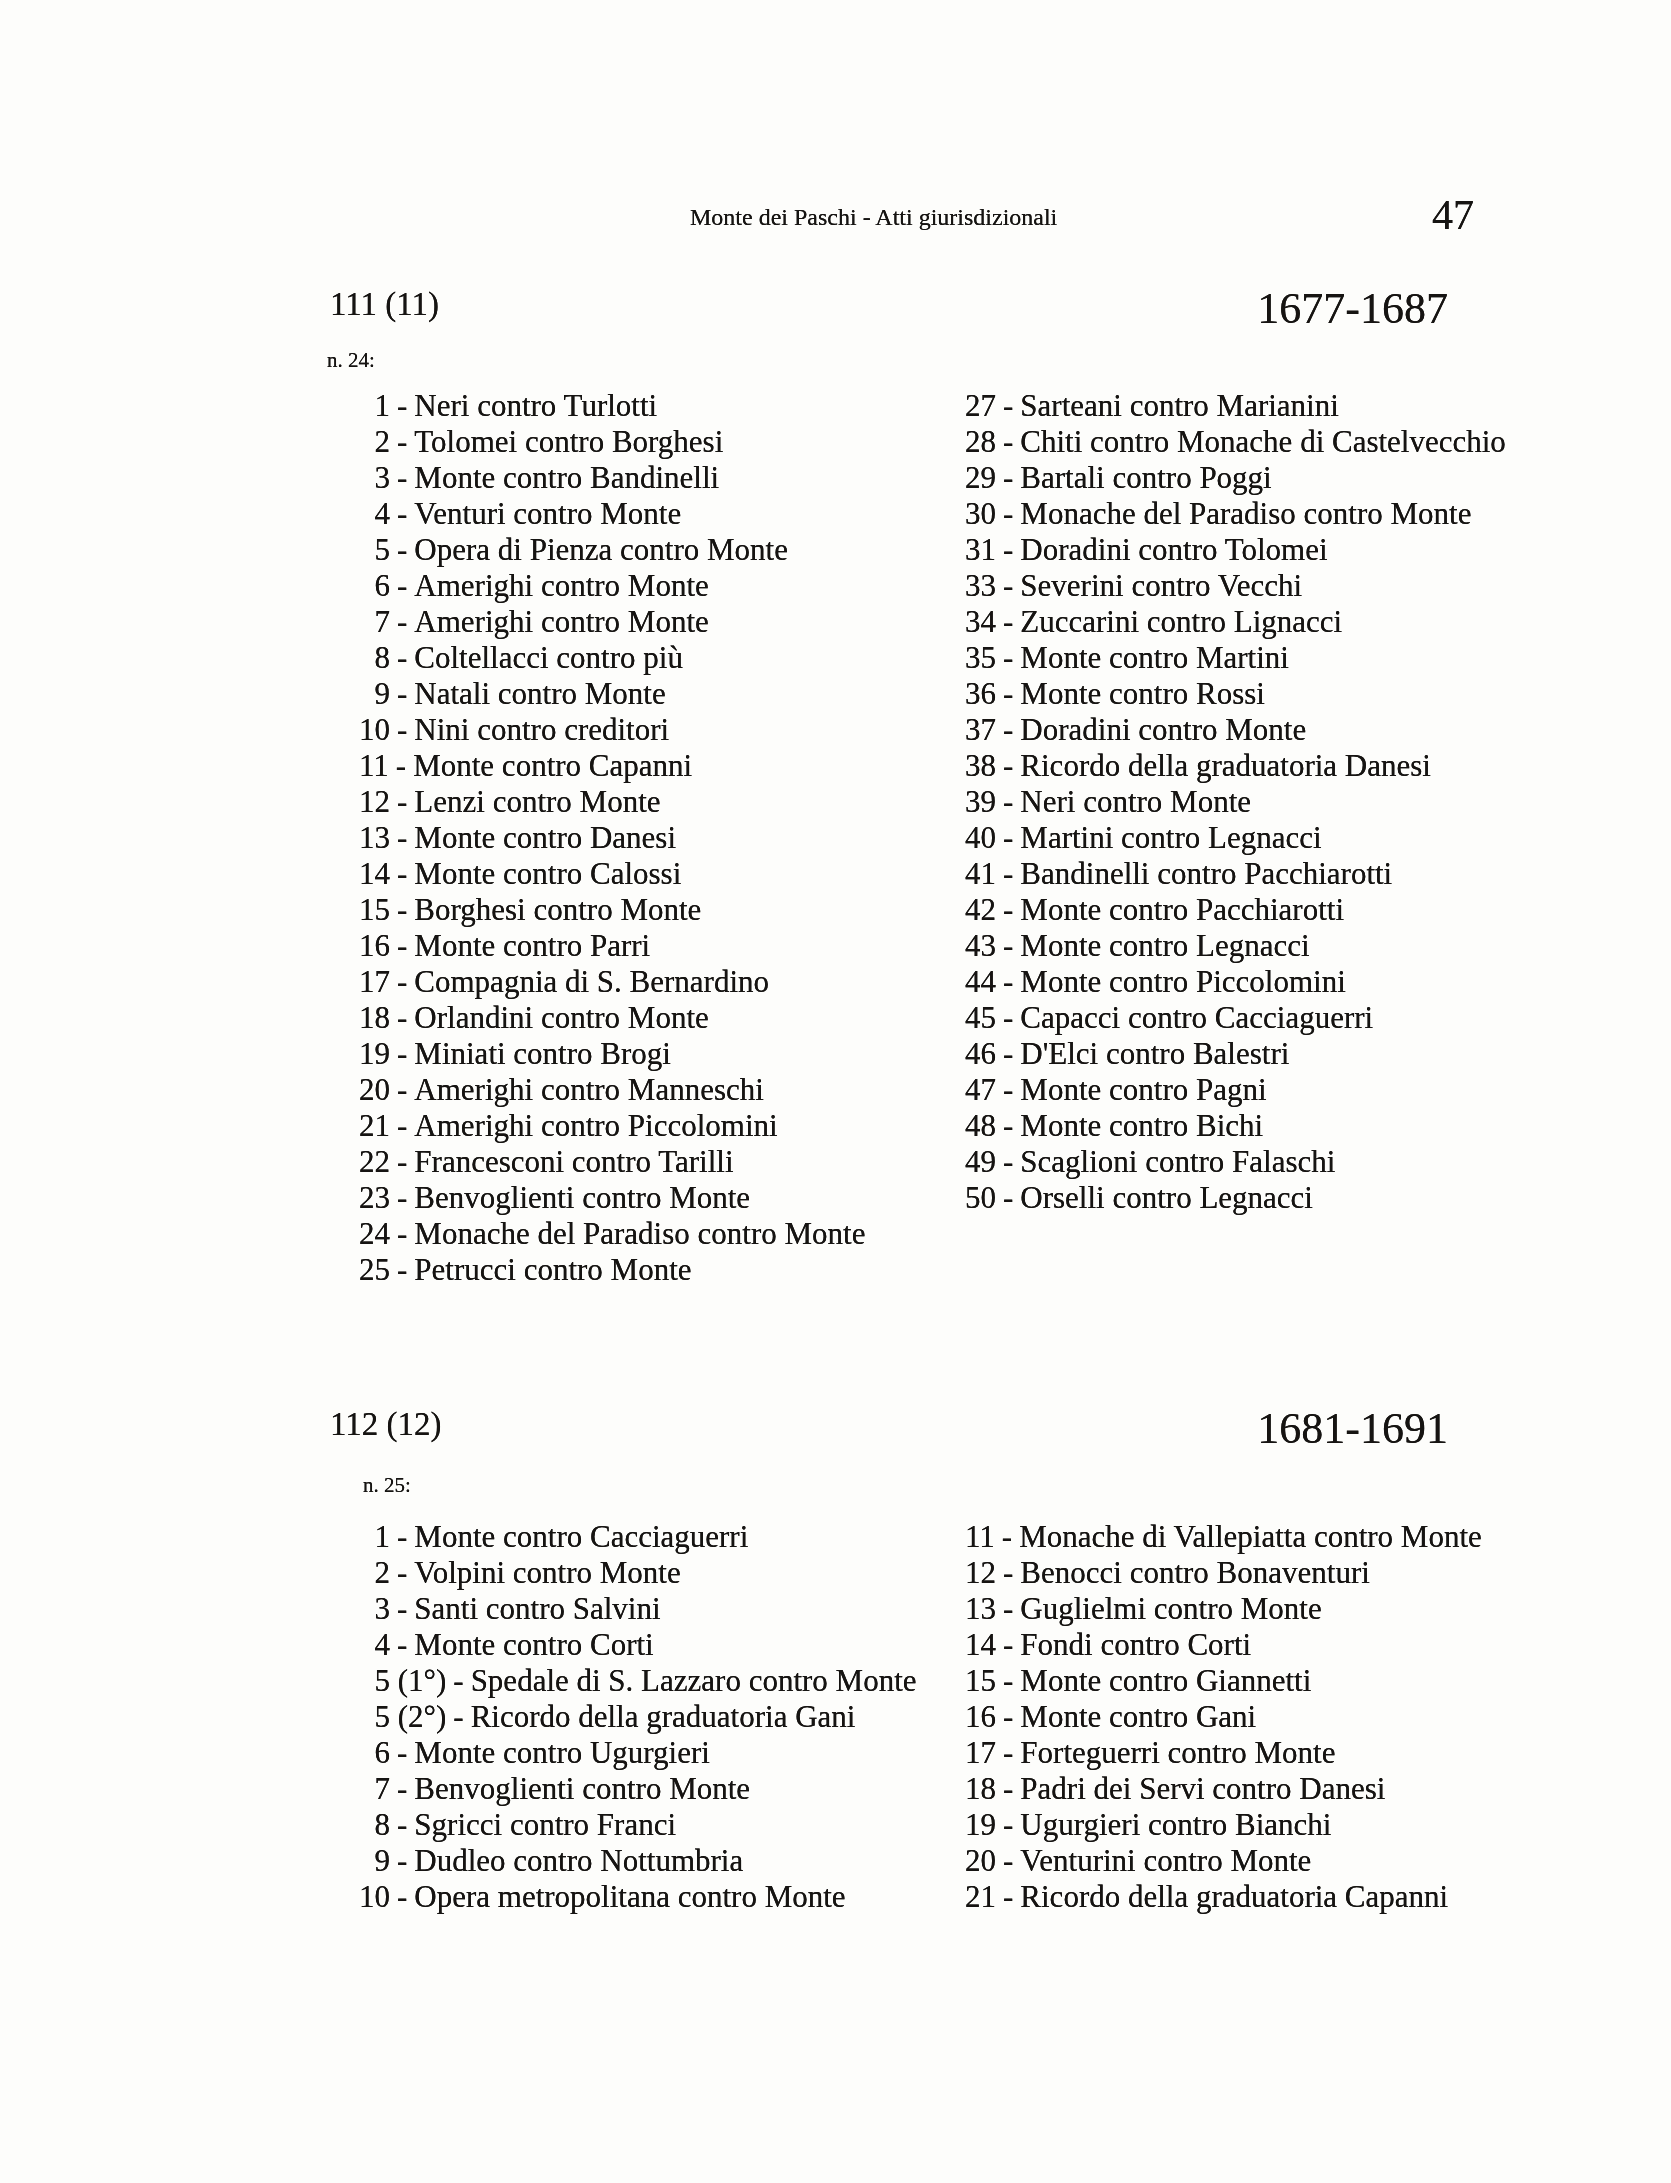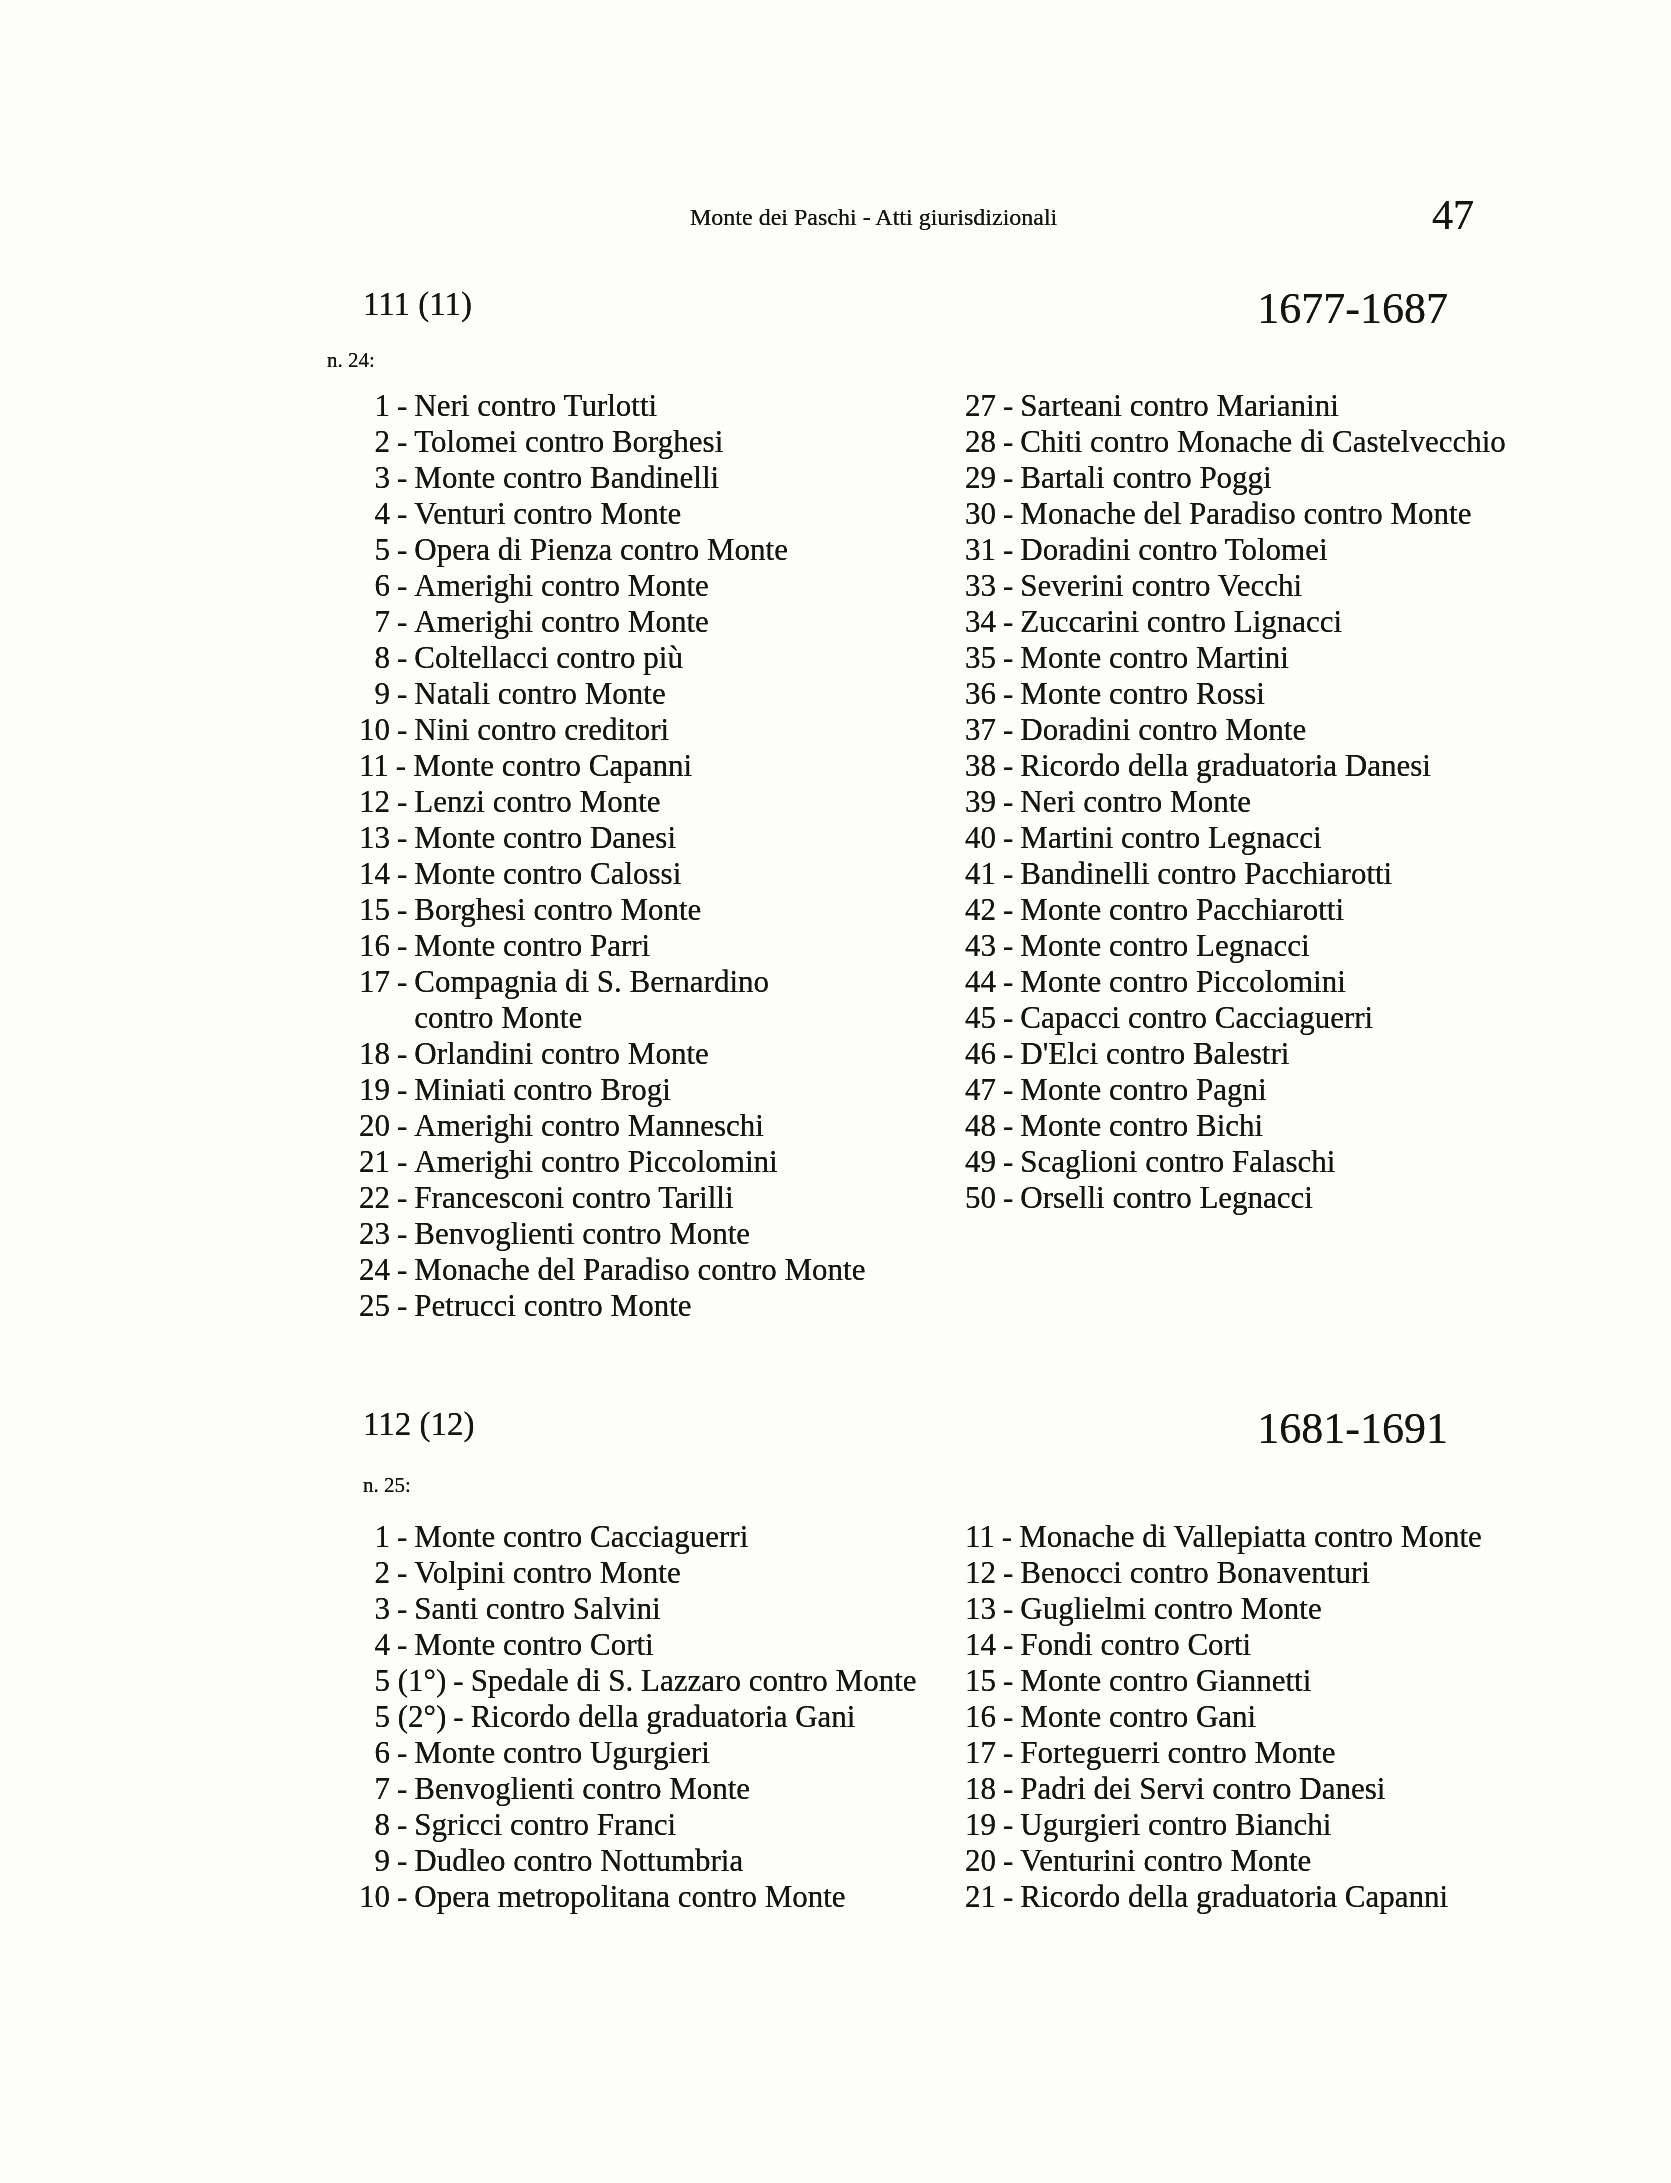--- a/index.html
+++ b/index.html
@@ -27,21 +27,21 @@
   }
   .page-num{
     position:absolute;right:198px;top:193px;
     font-size:42px;line-height:1.05;
   }
   .section{position:absolute;left:0;width:1672px;}
   .sec-111{top:287px;height:1076px;}
   .sec-112{top:1407px;height:624px;}
   .sec-id{
     position:absolute;left:330px;top:0;
-    font-size:33px;line-height:1.05;white-space:nowrap;margin-left:33px;
+    font-size:33px;line-height:1.05;white-space:nowrap;
   }
   .sec-date{
     position:absolute;right:224px;top:0;
     font-size:44px;line-height:1.0;white-space:nowrap;
   }
   .sec-count{
     position:absolute;left:327px;
     font-size:21px;line-height:1.05;white-space:nowrap;
   }
   .sec-111 .sec-count{top:62px;}
@@ -89,21 +89,20 @@
           <div class="row"><span class="num"><span class="pad1"></span>8</span><span class="dash">-</span><span class="txt">Coltellacci contro più</span></div>
           <div class="row"><span class="num"><span class="pad1"></span>9</span><span class="dash">-</span><span class="txt">Natali contro Monte</span></div>
           <div class="row"><span class="num">10</span><span class="dash">-</span><span class="txt">Nini contro creditori</span></div>
           <div class="row"><span class="num">11</span><span class="dash">-</span><span class="txt">Monte contro Capanni</span></div>
           <div class="row"><span class="num">12</span><span class="dash">-</span><span class="txt">Lenzi contro Monte</span></div>
           <div class="row"><span class="num">13</span><span class="dash">-</span><span class="txt">Monte contro Danesi</span></div>
           <div class="row"><span class="num">14</span><span class="dash">-</span><span class="txt">Monte contro Calossi</span></div>
           <div class="row"><span class="num">15</span><span class="dash">-</span><span class="txt">Borghesi contro Monte</span></div>
           <div class="row"><span class="num">16</span><span class="dash">-</span><span class="txt">Monte contro Parri</span></div>
           <div class="row"><span class="num">17</span><span class="dash">-</span><span class="txt">Compagnia di S. Bernardino</span></div>
-          <div class="row cont"><span class="num"><span class="pad2"></span></span><span class="dash">-</span><span class="txt">contro Monte</span></div>
           <div class="row"><span class="num">18</span><span class="dash">-</span><span class="txt">Orlandini contro Monte</span></div>
           <div class="row"><span class="num">19</span><span class="dash">-</span><span class="txt">Miniati contro Brogi</span></div>
           <div class="row"><span class="num">20</span><span class="dash">-</span><span class="txt">Amerighi contro Manneschi</span></div>
           <div class="row"><span class="num">21</span><span class="dash">-</span><span class="txt">Amerighi contro Piccolomini</span></div>
           <div class="row"><span class="num">22</span><span class="dash">-</span><span class="txt">Francesconi contro Tarilli</span></div>
           <div class="row"><span class="num">23</span><span class="dash">-</span><span class="txt">Benvoglienti contro Monte</span></div>
           <div class="row"><span class="num">24</span><span class="dash">-</span><span class="txt">Monache del Paradiso contro Monte</span></div>
           <div class="row"><span class="num">25</span><span class="dash">-</span><span class="txt">Petrucci contro Monte</span></div>
         </div>
       <div class="col col-right">

